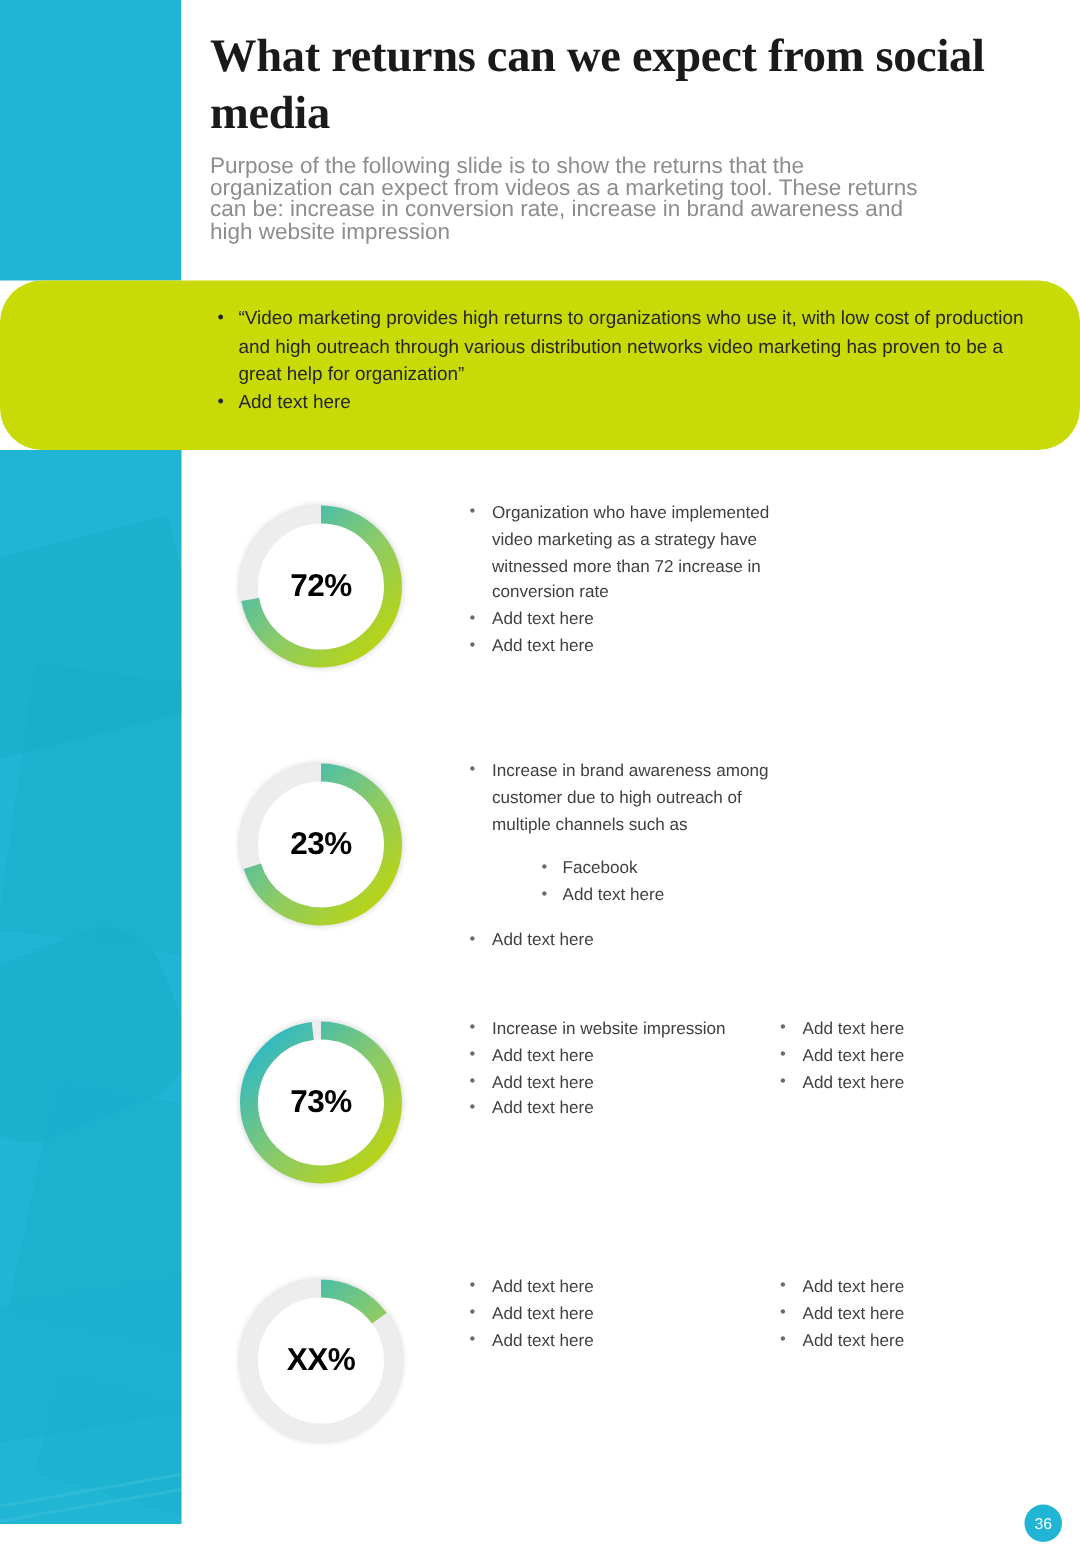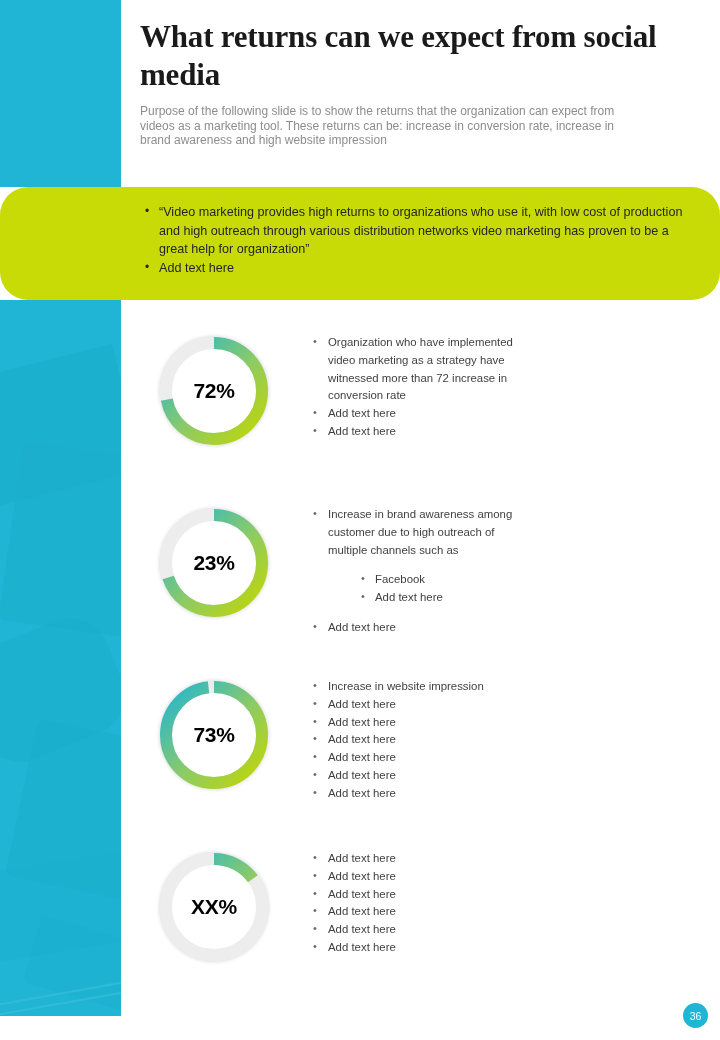--- a/index.html
+++ b/index.html
@@ -73,21 +73,21 @@
     font-family: "Liberation Serif", serif;
     font-weight: bold;
     font-size: 31px;
     line-height: 38px;
     color: #1a1a1a;
     letter-spacing: -0.2px;
     margin: 0;
   }
   .subtitle {
     margin: 10px 0 0 0;
-    font-size: 12px;
+    font-size: 15px;
     line-height: 14.5px;
     color: #8d8d8d;
     max-width: 480px;
   }
 
   
   .band {
     position: absolute;
     left: 0; top: 187px;
     width: 720px; height: 113px;
@@ -148,21 +148,20 @@
     color: #000000;
     letter-spacing: -0.3px;
   }
 
   .cols {
     position: absolute;
     left: 190px; top: 16px;
     right: 6px;
     display: flex;
     gap: 0;
-    flex-direction: column;
   }
   .col-a { width: 207px; }
   .col-b { width: 190px; }
 
   ul.bul {
     margin: 0;
     padding: 0;
     list-style: none;
   }
   ul.bul > li {

